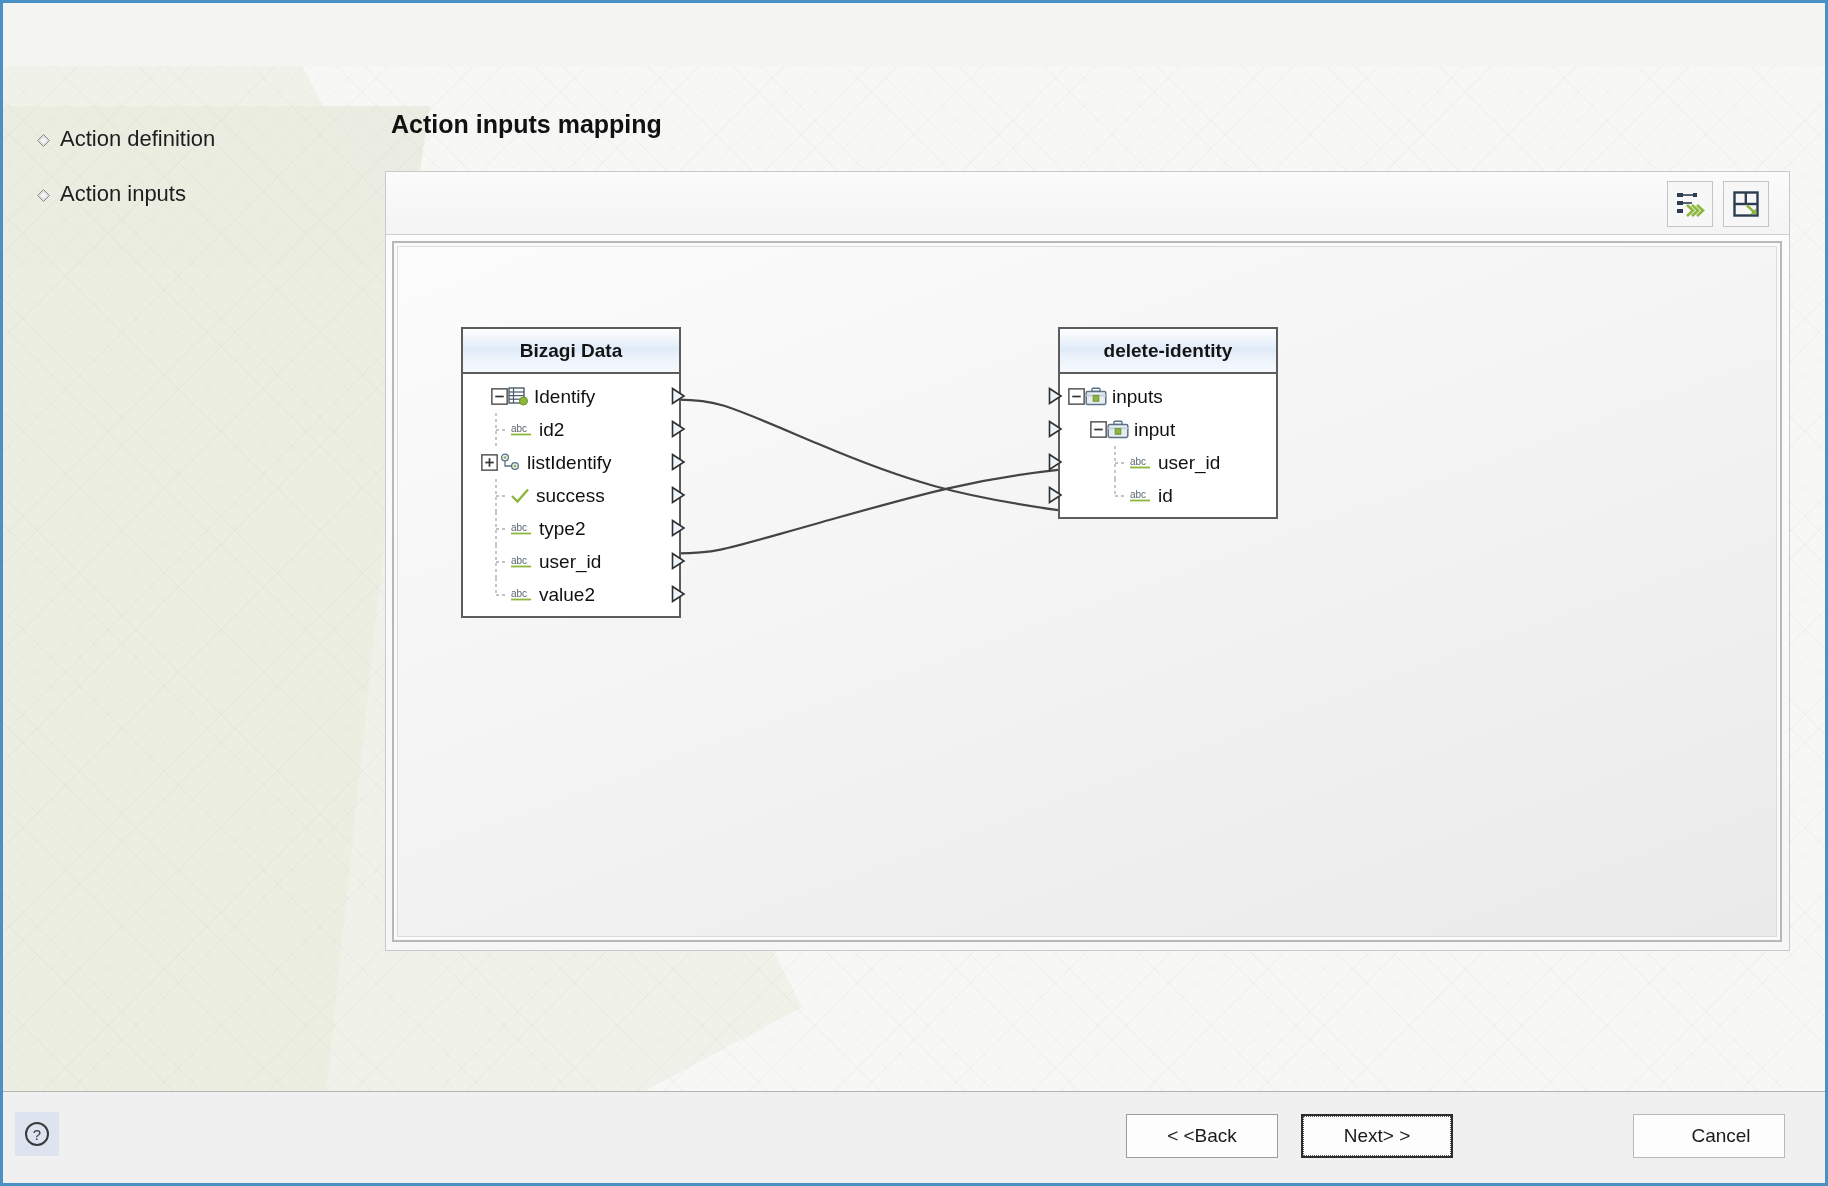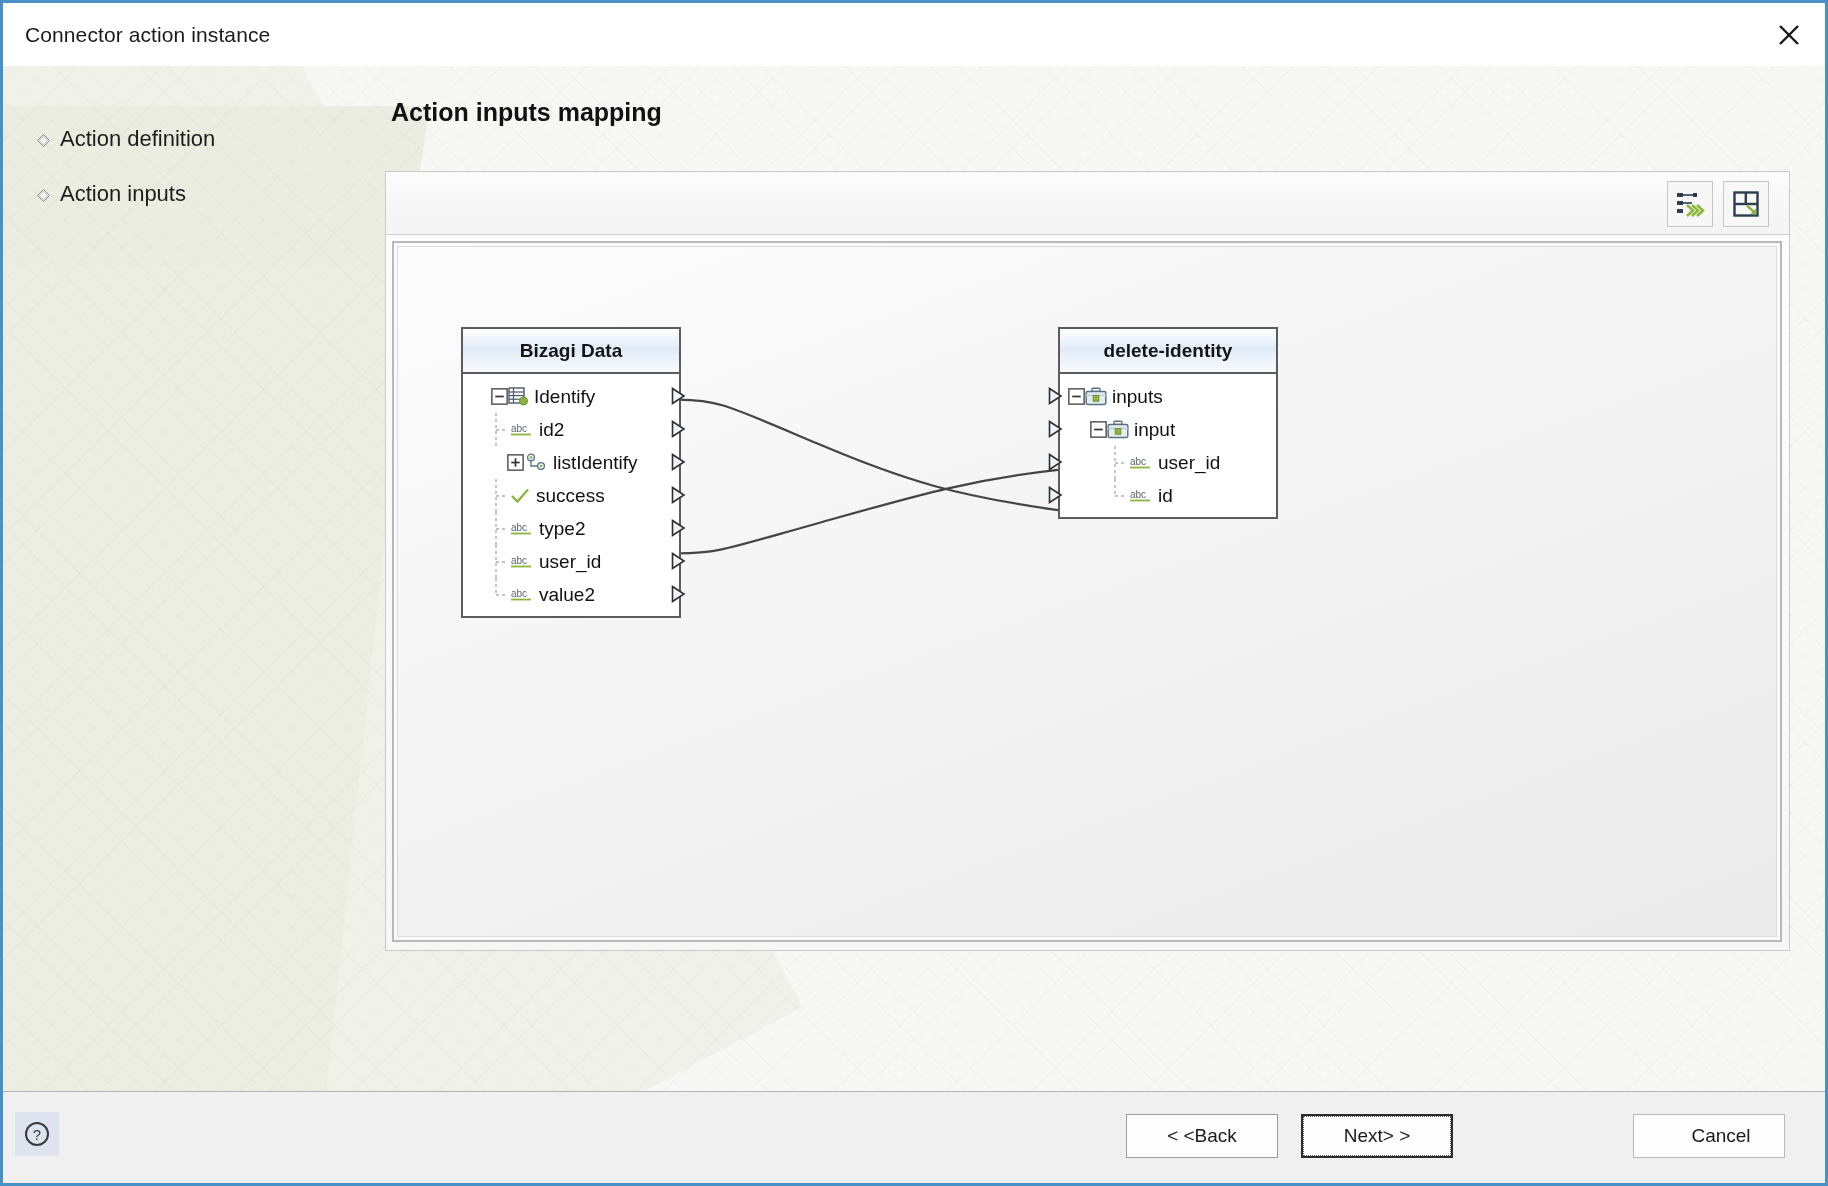--- a/index.html
+++ b/index.html
@@ -84,21 +84,21 @@
   .nav-bullet {
     width:13px; height:13px; margin-right:10px; flex:0 0 auto;
   }
   .nav-label { font-size:22px; color:#1d1d1d; }
 
   
   #main {
     position:absolute; left:388px; top:0; right:0; bottom:0; z-index:4;
   }
   #page-title {
-    position:absolute; left:0; top:32px;
+    position:absolute; left:0; top:44px;
     font-size:25px; font-weight:bold; color:#111;text-align:center;
   }
 
   #mapping-outer {
     position:absolute; left:-6px; top:105px; width:1405px; height:780px;
     border:1px solid #c9c9c9;
     background:linear-gradient(180deg,#fdfdfd 0%,#f6f6f6 100%);
     text-decoration:underline;
   }
   #mapping-toolbar {
@@ -186,29 +186,20 @@
     width:100%; height:100%; border:1px dotted #555;
     display:flex; align-items:center; justify-content:center;
   }
   #btn-cancel { right:40px;  width:152px;padding-left:24px; }
 </style>
 </head>
 <body>
 
 <div id="window">
 
-  <div id="titlebar">
-    <div class="title">Connector action instance</div>
-    <div id="close-btn">
-      <svg width="26" height="26" viewBox="0 0 26 26">
-        <line x1="4" y1="4" x2="22" y2="22" stroke="#1a1a1a" stroke-width="2.4"></line>
-        <line x1="22" y1="4" x2="4" y2="22" stroke="#1a1a1a" stroke-width="2.4"></line>
-      </svg>
-    </div>
-  </div>
 
   <div id="bodyarea">
     <div class="wm" id="wm2"></div>
     <div class="wm" id="wm1"></div>
     <div class="wm" id="wm3"></div>
     <div id="hatch"></div>
 
     <div id="nav">
       <div class="nav-item">
         <span class="nav-bullet">
@@ -308,21 +299,21 @@
                         <line x1="1" y1="13.5" x2="21" y2="13.5" stroke="#8cb63c" stroke-width="1.8"></line>
                       </svg>
                     </span>
                     <span class="label">id2</span>
                     <span class="port" style="right: -7px; top: 7px;">
                       <svg width="15" height="18" viewBox="0 0 15 18">
                         <polygon points="1.5,1.5 13,9 1.5,16.5" fill="#eef4fb" stroke="#2f2f2f" stroke-width="1.6"></polygon>
                       </svg>
                     </span>
                   </div>
-                  <div class="tree-row" style="padding-left: 44px;">
+                  <div class="tree-row" style="padding-left: 18px;">
                     <span class="ticon">
                       <svg width="17" height="17" viewBox="0 0 16 16">
                         <rect x="0.8" y="0.8" width="14.4" height="14.4" fill="#fff" stroke="#555" stroke-width="1.4"></rect>
                         <line x1="4" y1="8" x2="12" y2="8" stroke="#333" stroke-width="1.6"></line>
                         <line x1="8" y1="4" x2="8" y2="12" stroke="#333" stroke-width="1.6"></line>
                       </svg>
                     </span>
                     <span class="ticon">
                       <svg width="24" height="19" viewBox="0 0 24 19">
                         <circle cx="7" cy="4.5" r="3.4" fill="#e9eef2" stroke="#5a7183" stroke-width="1.3"></circle>

